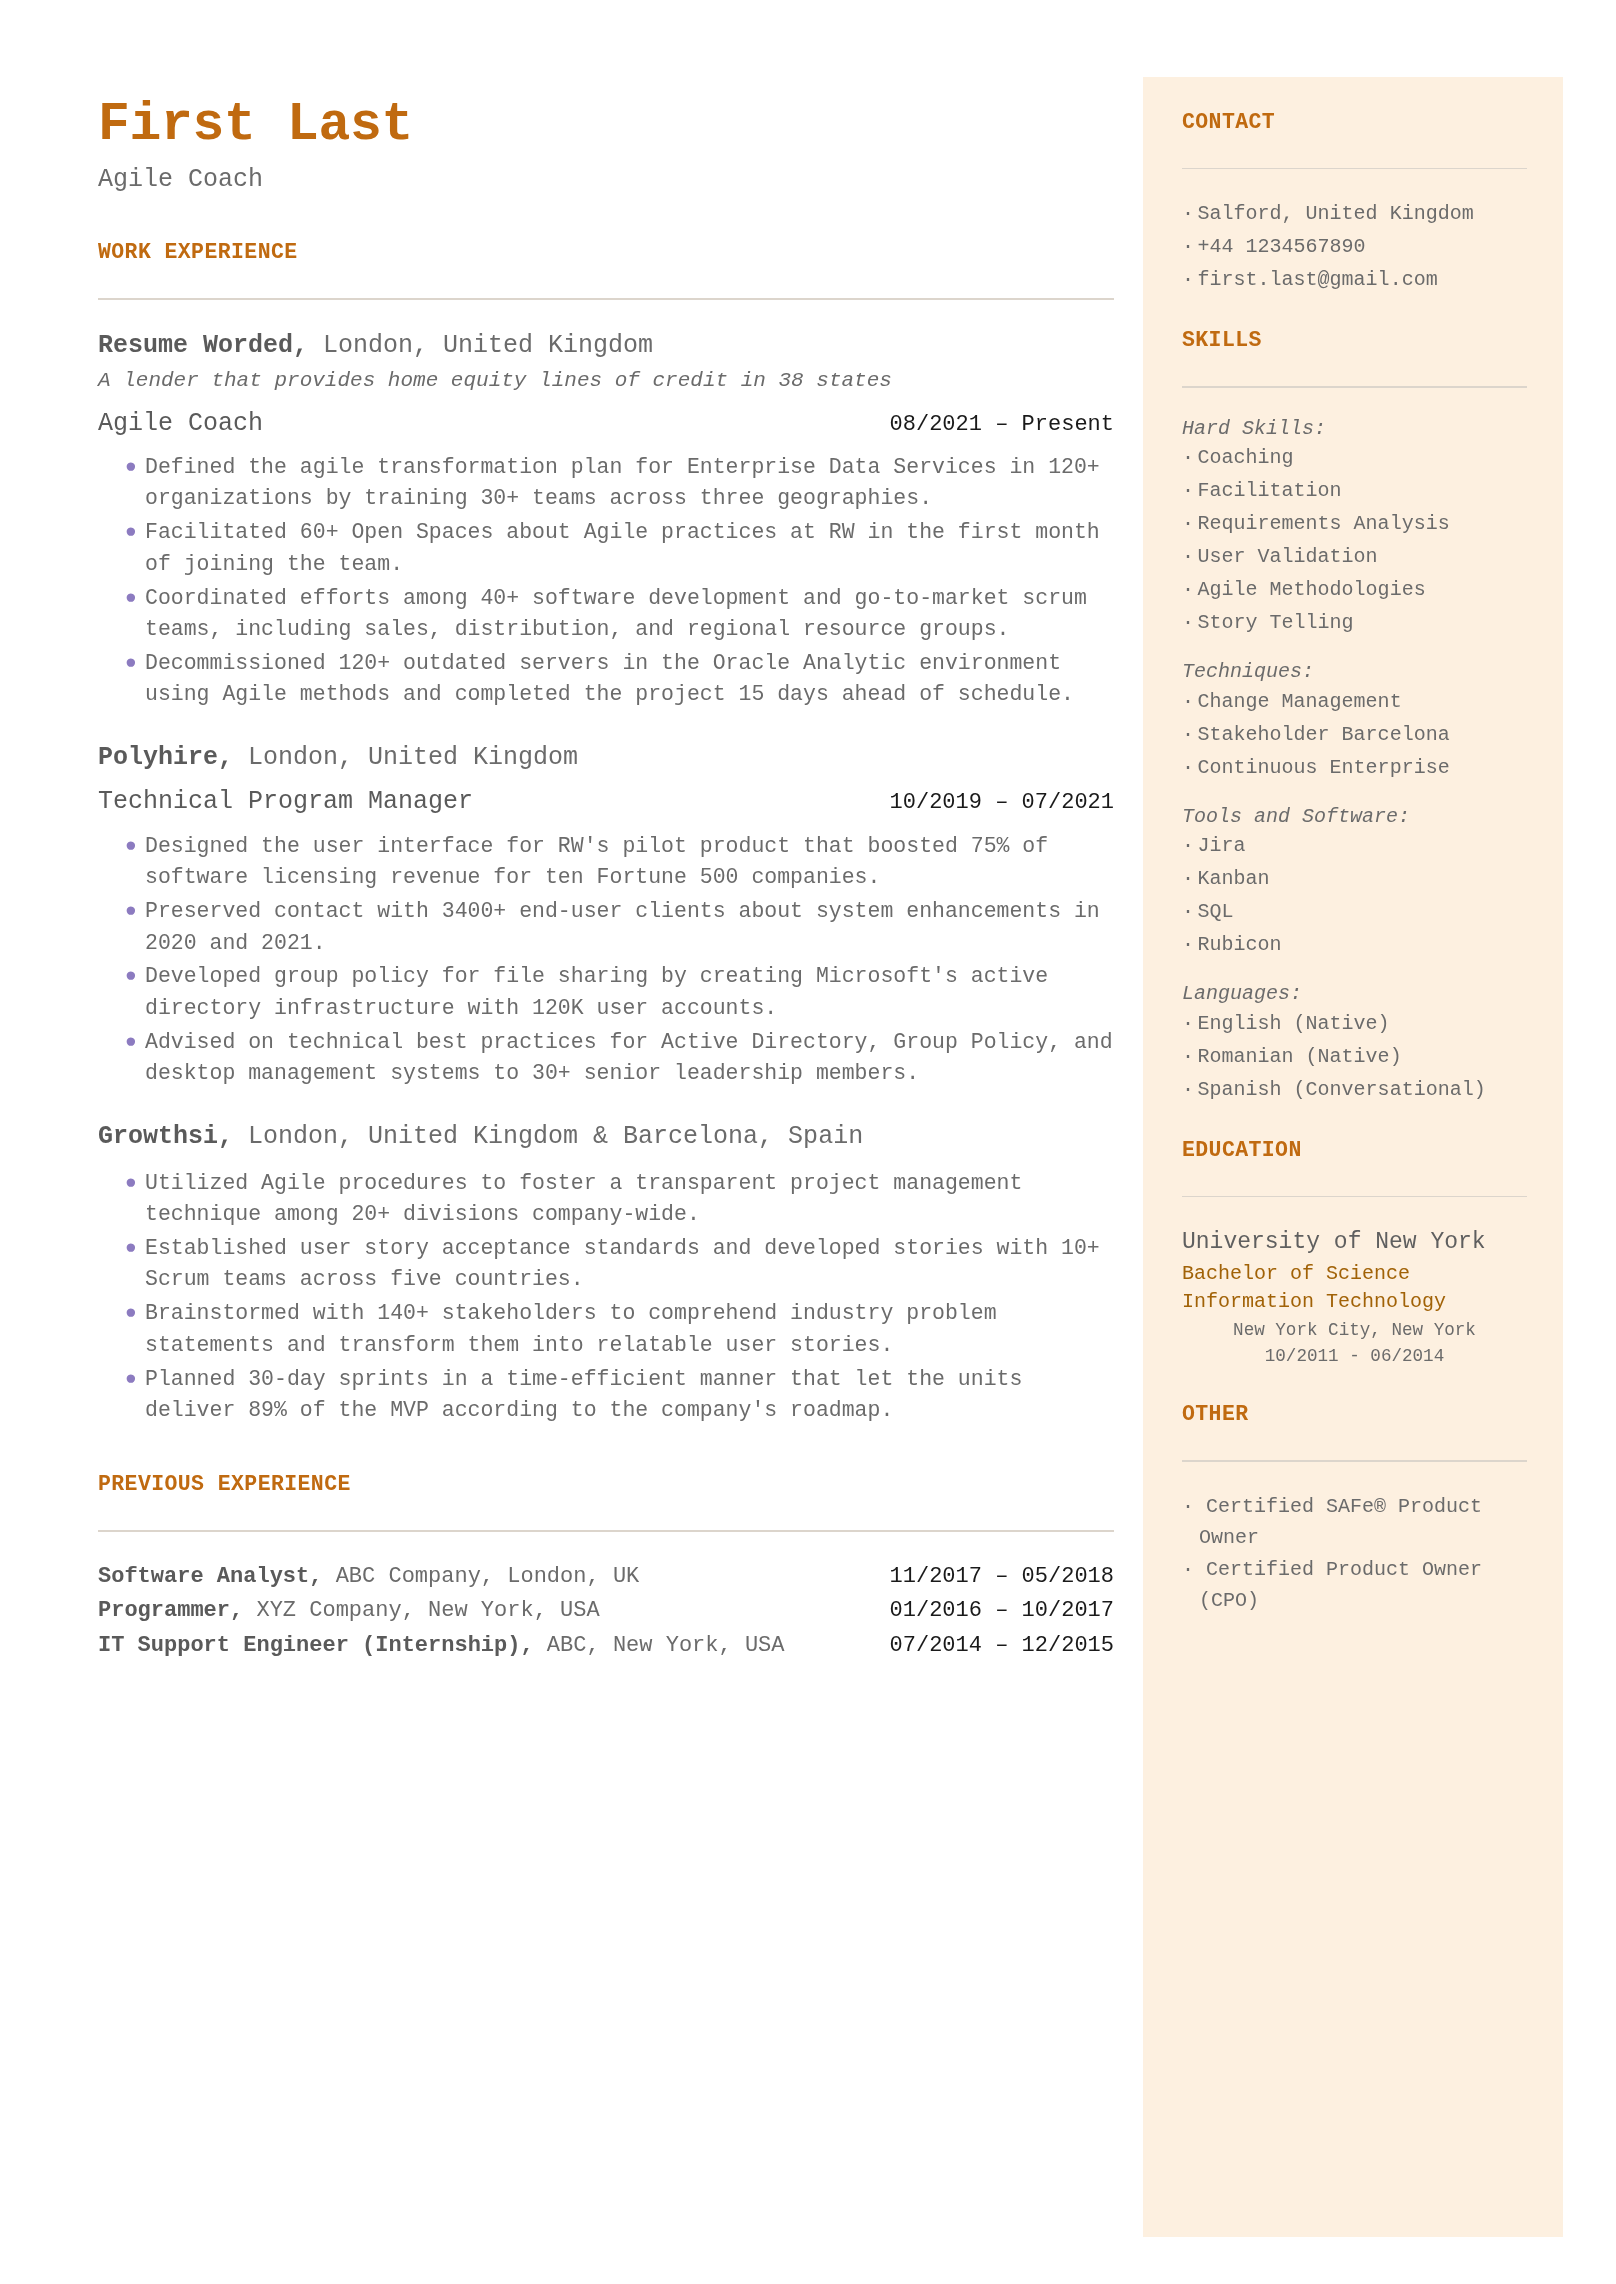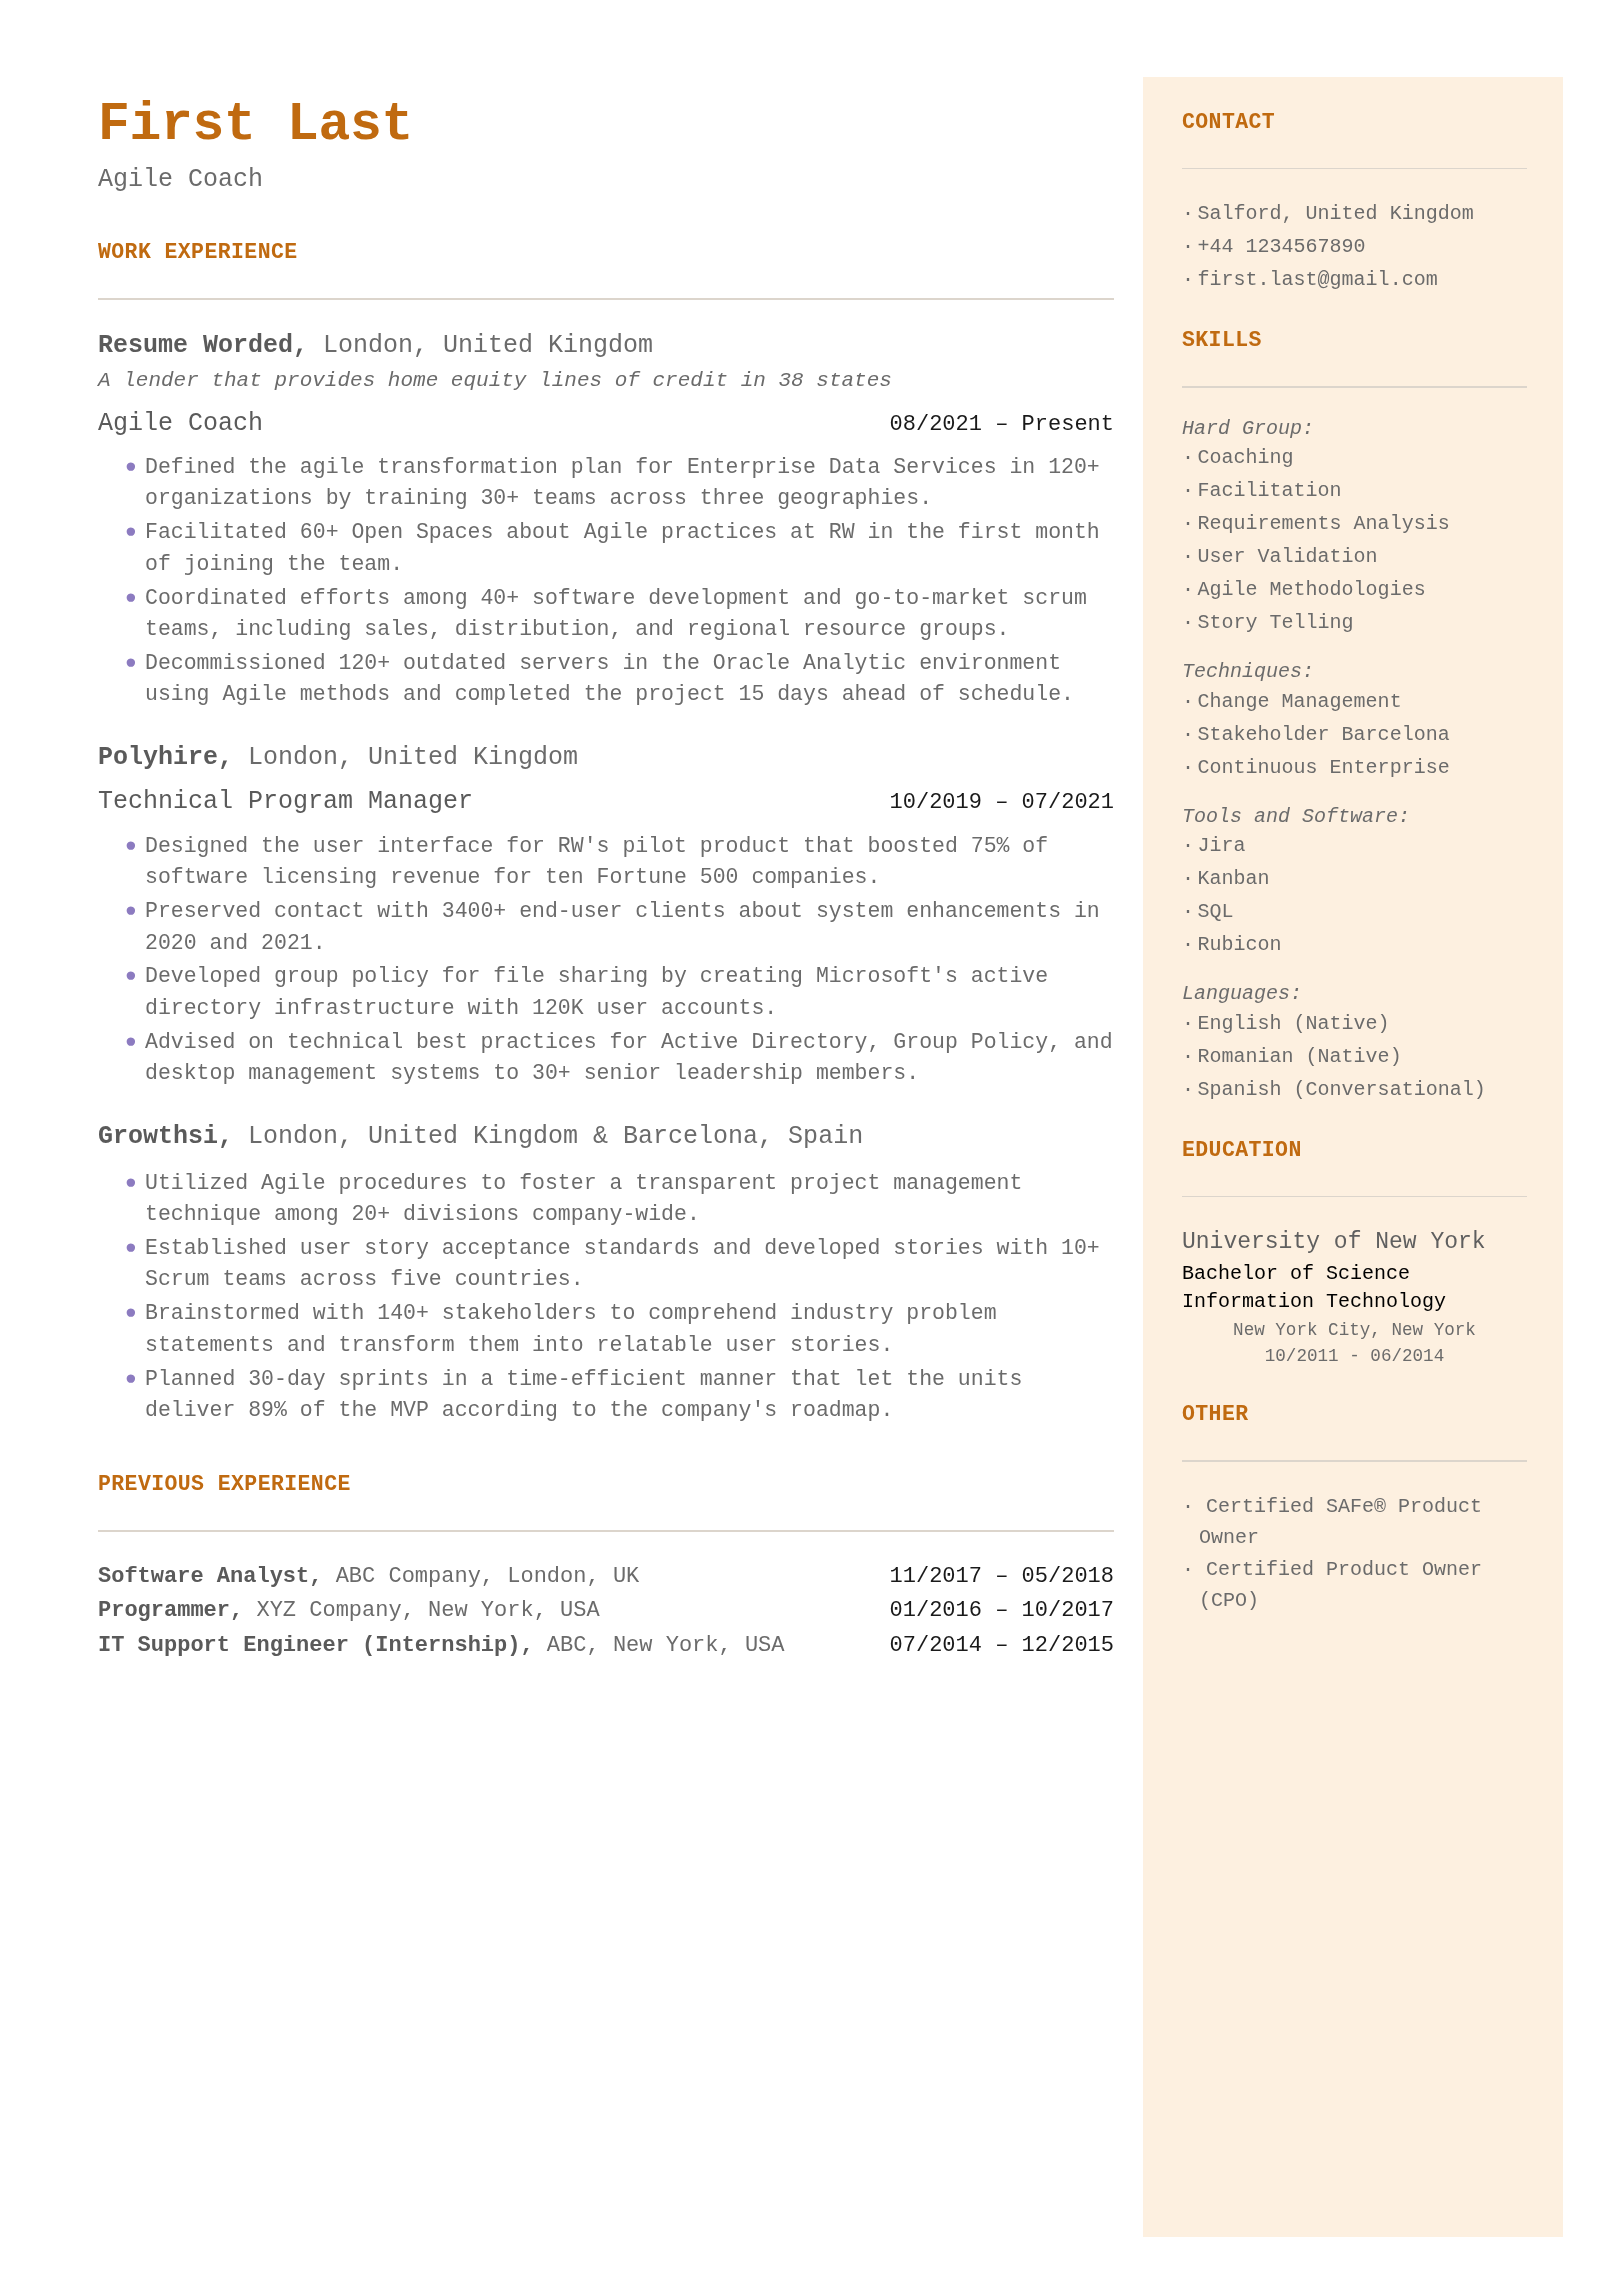--- a/index.html
+++ b/index.html
@@ -32,21 +32,21 @@
   .sl-dot { width:15.6px; flex:none; color:#6B6B6B; }
   .sl-text { flex:1; }
 
   .sl-cat {
     color:#6B6B6B; font-size:20px; font-style:italic;
     margin-bottom:2.6px; margin-top:22px;
   }
   .sl-cat.first { margin-top:0; }
 
   .edu-school { color:#5F5F5F; font-size:23px; line-height:1.4; margin-bottom:1.3px; }
-  .edu-line   { color:#000000; font-size:20px; line-height:1.42; }
+  .edu-line   { color:#a16207; font-size:20px; line-height:1.42; }
   .edu-small  { color:#6B6B6B; font-size:17.6px; line-height:1.5;text-align:center; }
 
   .other-item {
     color:#6B6B6B; font-size:20px; line-height:1.55;
     text-indent:-17px; padding-left:17px; margin-bottom:1.3px;
   }
 
   
   .main { position:absolute; left:98px; top:98px; width:1016px; }
 
@@ -216,21 +216,21 @@
             <span class="sl-dot">·</span>
             <span class="sl-text">first.last@gmail.com</span>
           </div>
         </div>
     </div>
 
     <div class="side-block">
       <div class="side-head">SKILLS</div>
       <div class="side-rule"></div>
       <div id="skills-list">
-          <div class="sl-cat first">Hard Group:</div>
+          <div class="sl-cat first">Hard Skills:</div>
           <div class="sl-item">
             <span class="sl-dot">·</span>
             <span class="sl-text">Coaching</span>
           </div>
           <div class="sl-item">
             <span class="sl-dot">·</span>
             <span class="sl-text">Facilitation</span>
           </div>
           <div class="sl-item">
             <span class="sl-dot">·</span>

